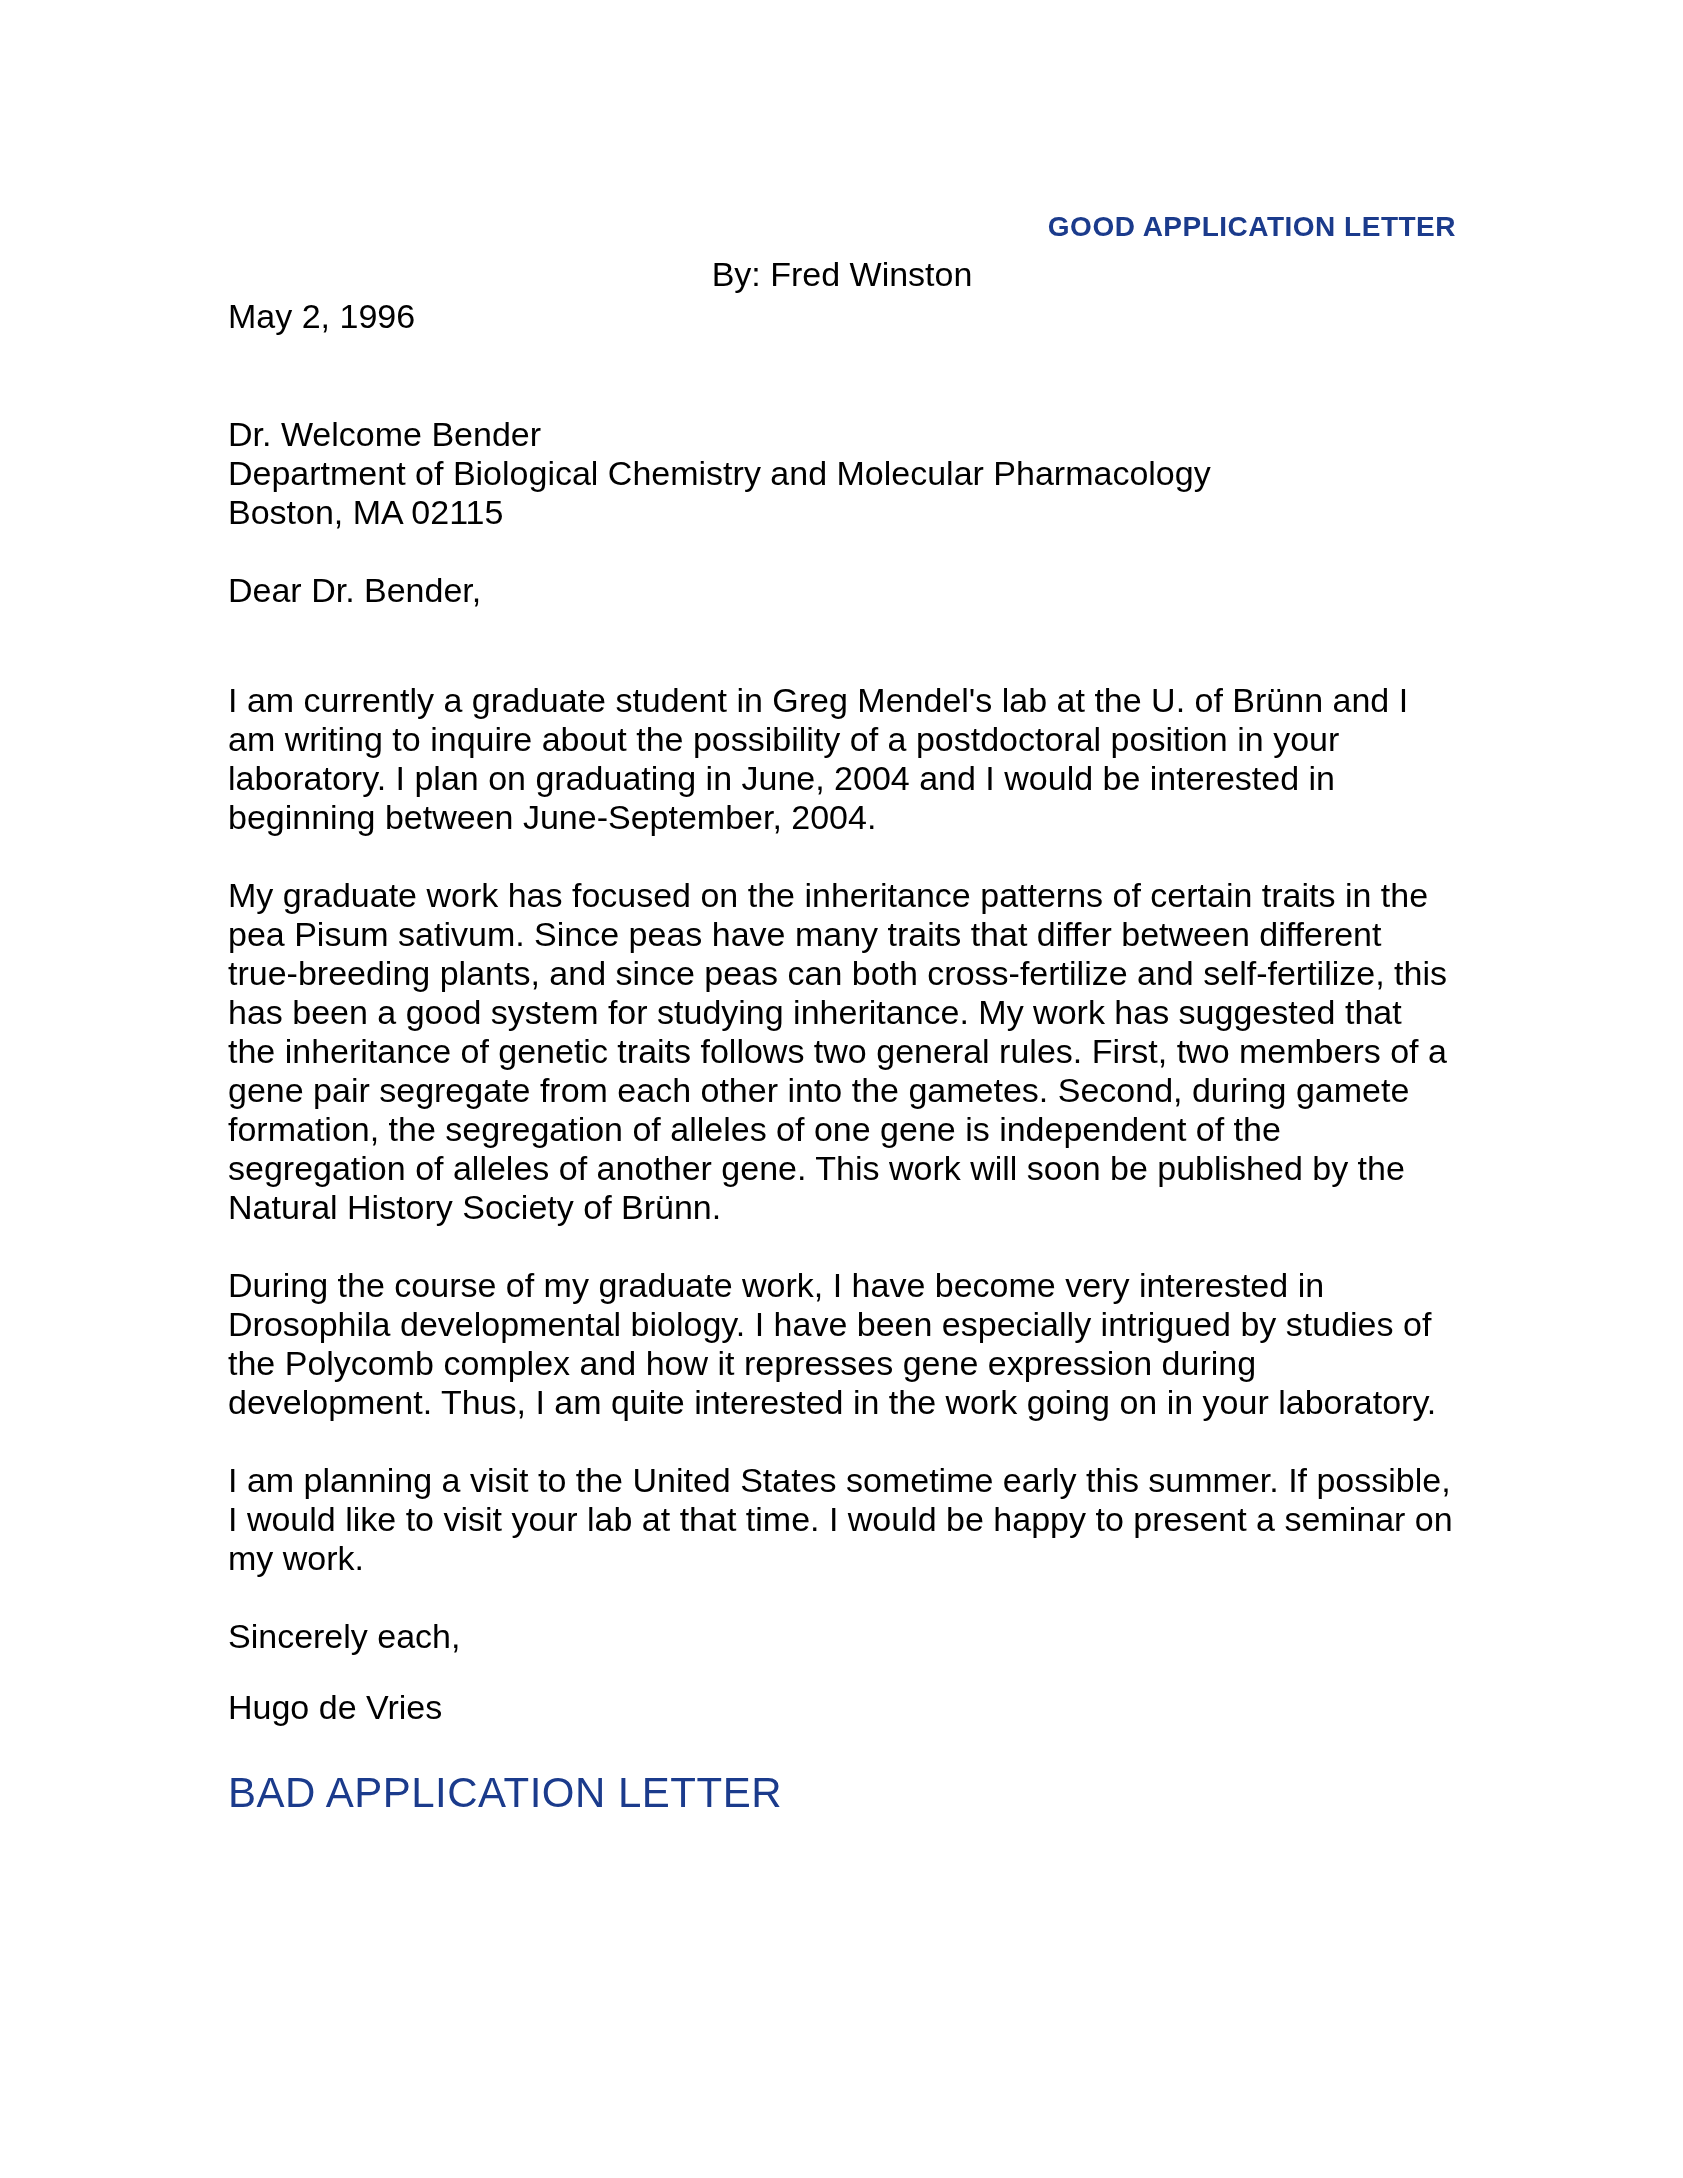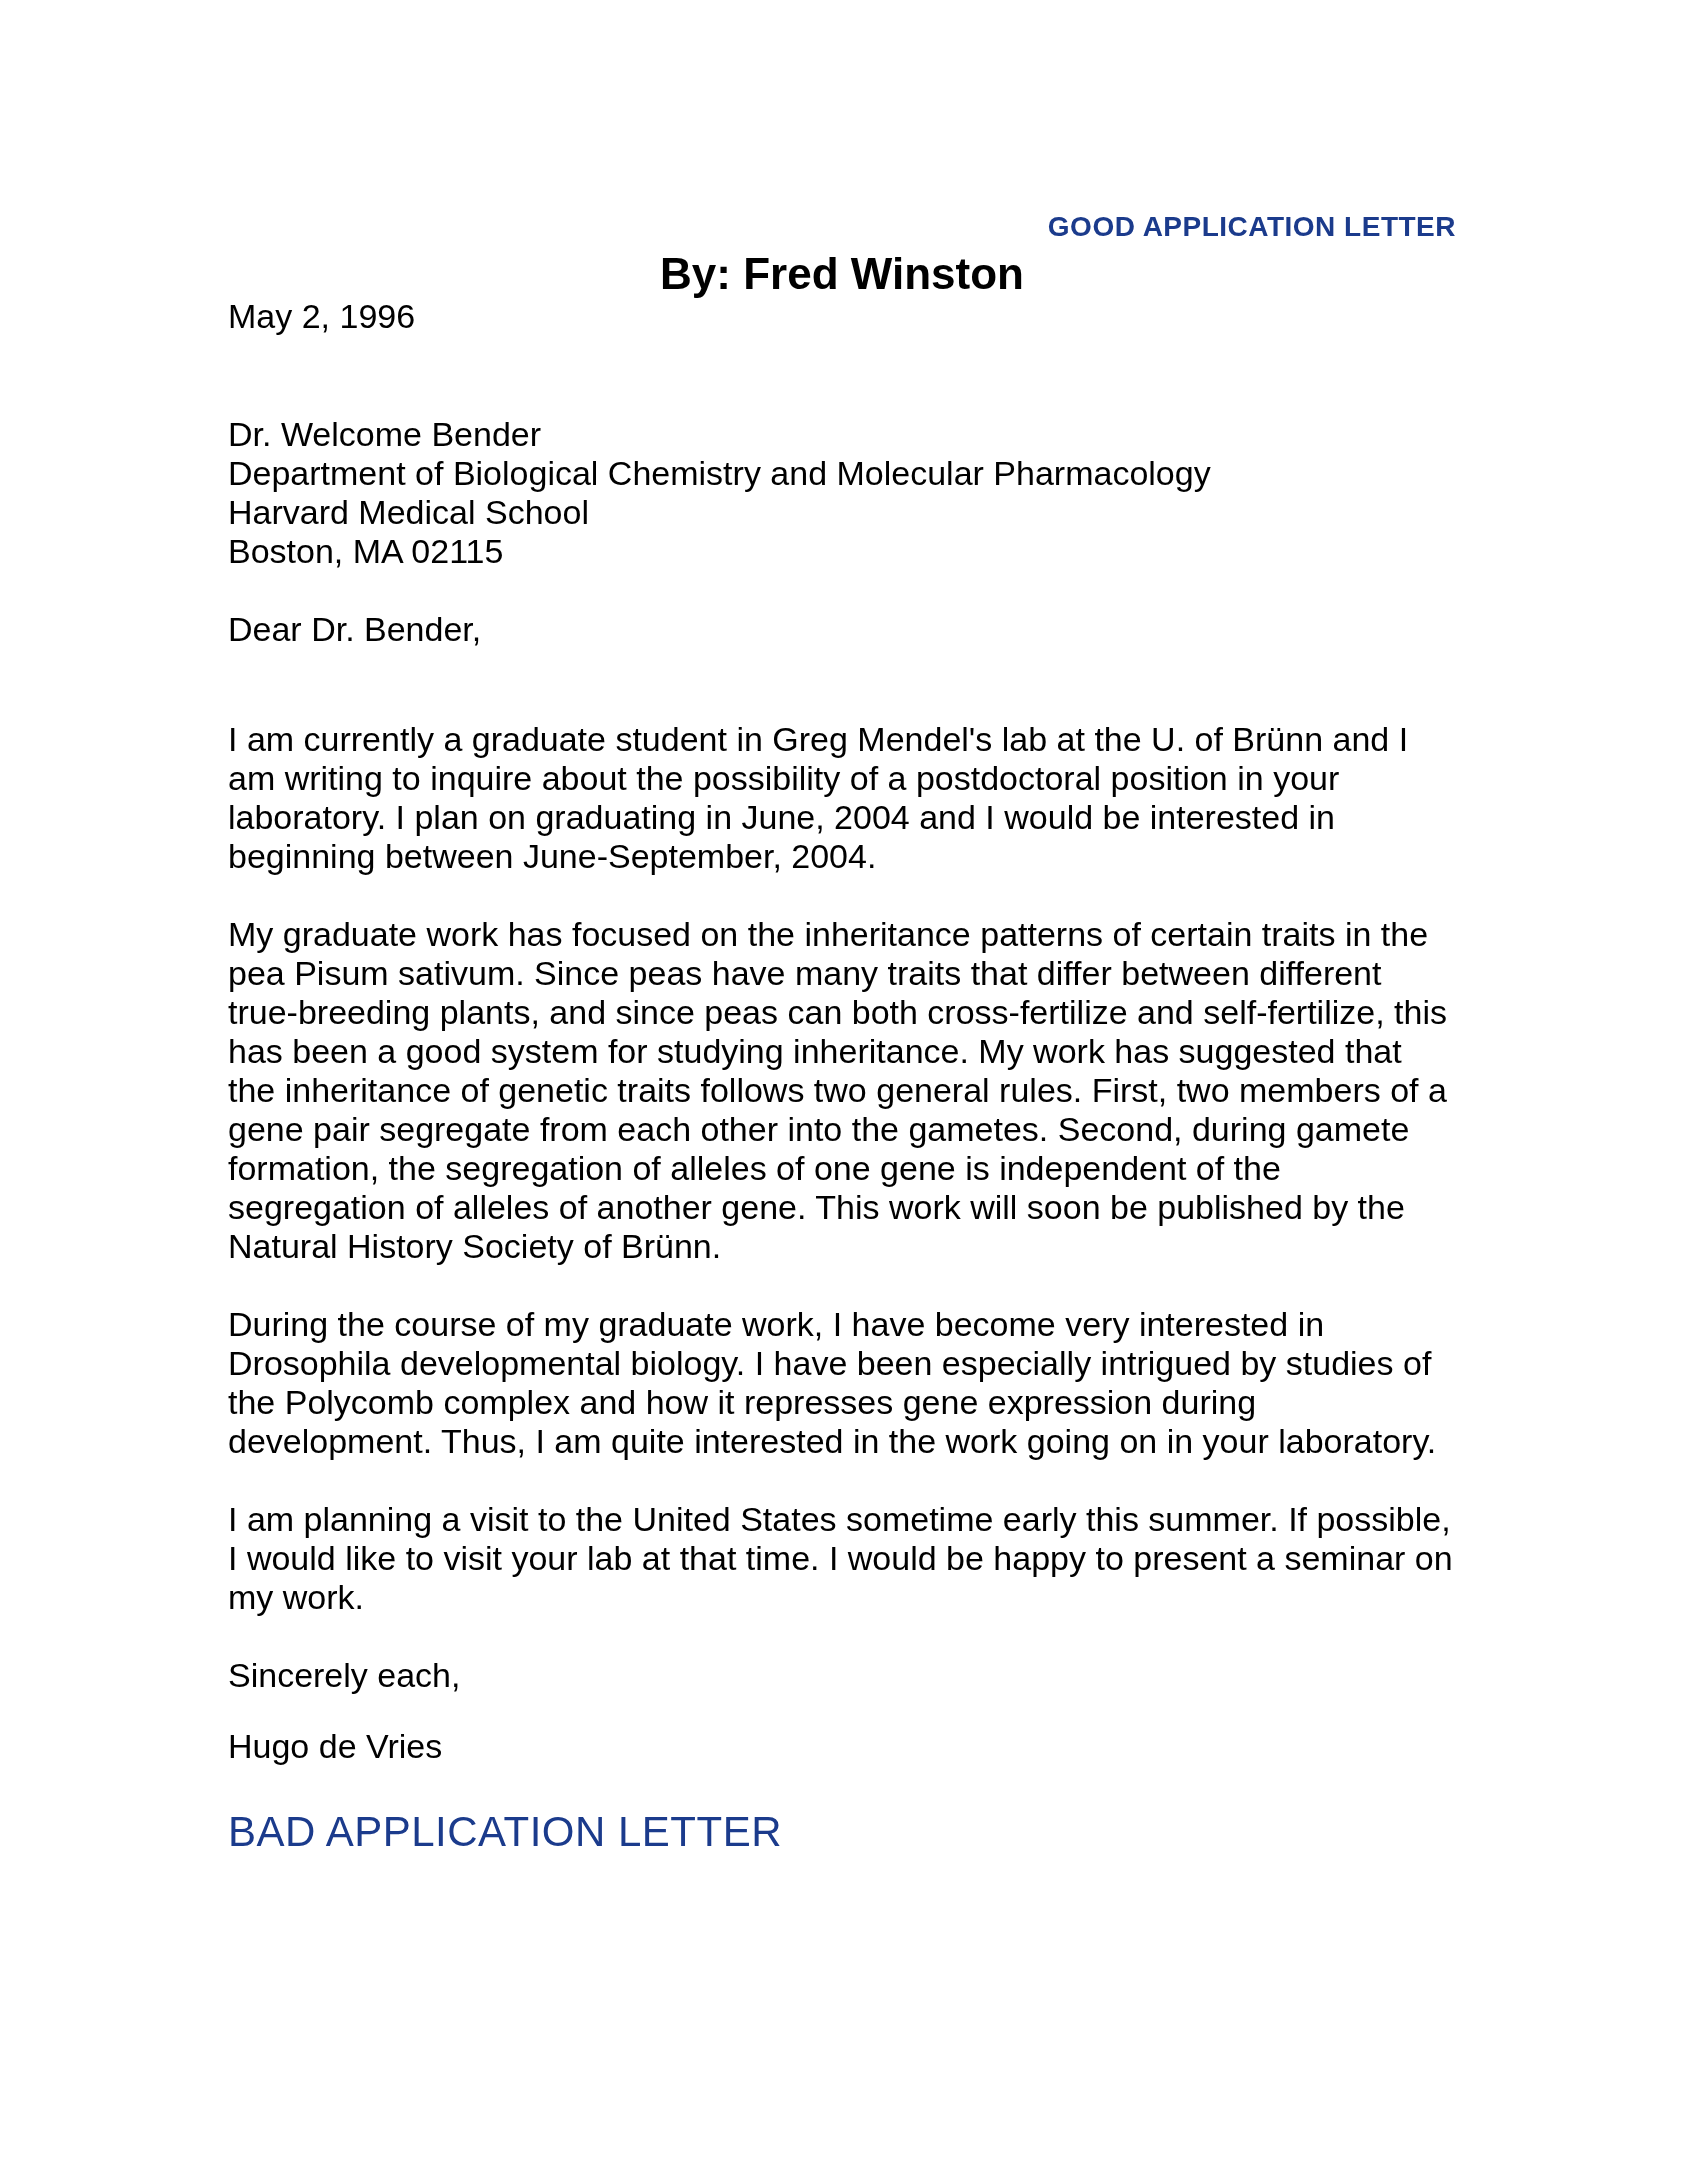--- a/index.html
+++ b/index.html
@@ -26,23 +26,23 @@
   .doc-title {
     text-align: right;
     font-size: 28px;
     line-height: 48px;
     font-weight: bold;
     color: var(--accent);
     letter-spacing: 0.5px;
   }
   .byline {
     text-align: center;
-    font-size: 44px;
+    font-size: 34px;
     line-height: 46px;
-    font-weight: bold;
+    font-weight: normal;
     color: #000000;
   }
   .date-line { line-height: 39px; }
   .recipient { margin-top: 79px; }
   .recipient div { line-height: 39px; }
   .salutation { margin-top: 39px; }
   .body-paragraph { margin-top: 39px; }
   .first-paragraph { margin-top: 71px; }
   .closing { margin-top: 39px; }
   .signature { margin-top: 32px; }
@@ -63,21 +63,20 @@
 
     <div class="doc-title">GOOD APPLICATION LETTER</div>
 
     <div class="byline">By: Fred Winston</div>
 
     <div class="date-line">May 2, 1996</div>
 
     <div class="recipient">
       <div>Dr. Welcome Bender</div>
       <div>Department of Biological Chemistry and Molecular Pharmacology</div>
-      <div>Harvard Medical School</div>
       <div>Boston, MA 02115</div>
     </div>
 
     <div class="salutation">Dear Dr. Bender,</div>
 
     <p class="body-paragraph first-paragraph">I am currently a graduate student in Greg Mendel's lab at the U. of Brünn and I am writing to inquire about the possibility of a postdoctoral position in your laboratory. I plan on graduating in June, 2004 and I would be interested in beginning between June-September, 2004.</p>
 
     <p class="body-paragraph">My graduate work has focused on the inheritance patterns of certain traits in the pea Pisum sativum. Since peas have many traits that differ between different true-breeding plants, and since peas can both cross-fertilize and self-fertilize, this has been a good system for studying inheritance. My work has suggested that the inheritance of genetic traits follows two general rules. First, two members of a gene pair segregate from each other into the gametes. Second, during gamete formation, the segregation of alleles of one gene is independent of the segregation of alleles of another gene. This work will soon be published by the Natural History Society of Brünn.</p>
 
     <p class="body-paragraph">During the course of my graduate work, I have become very interested in Drosophila developmental biology. I have been especially intrigued by studies of the Polycomb complex and how it represses gene expression during development. Thus, I am quite interested in the work going on in your laboratory.</p>

